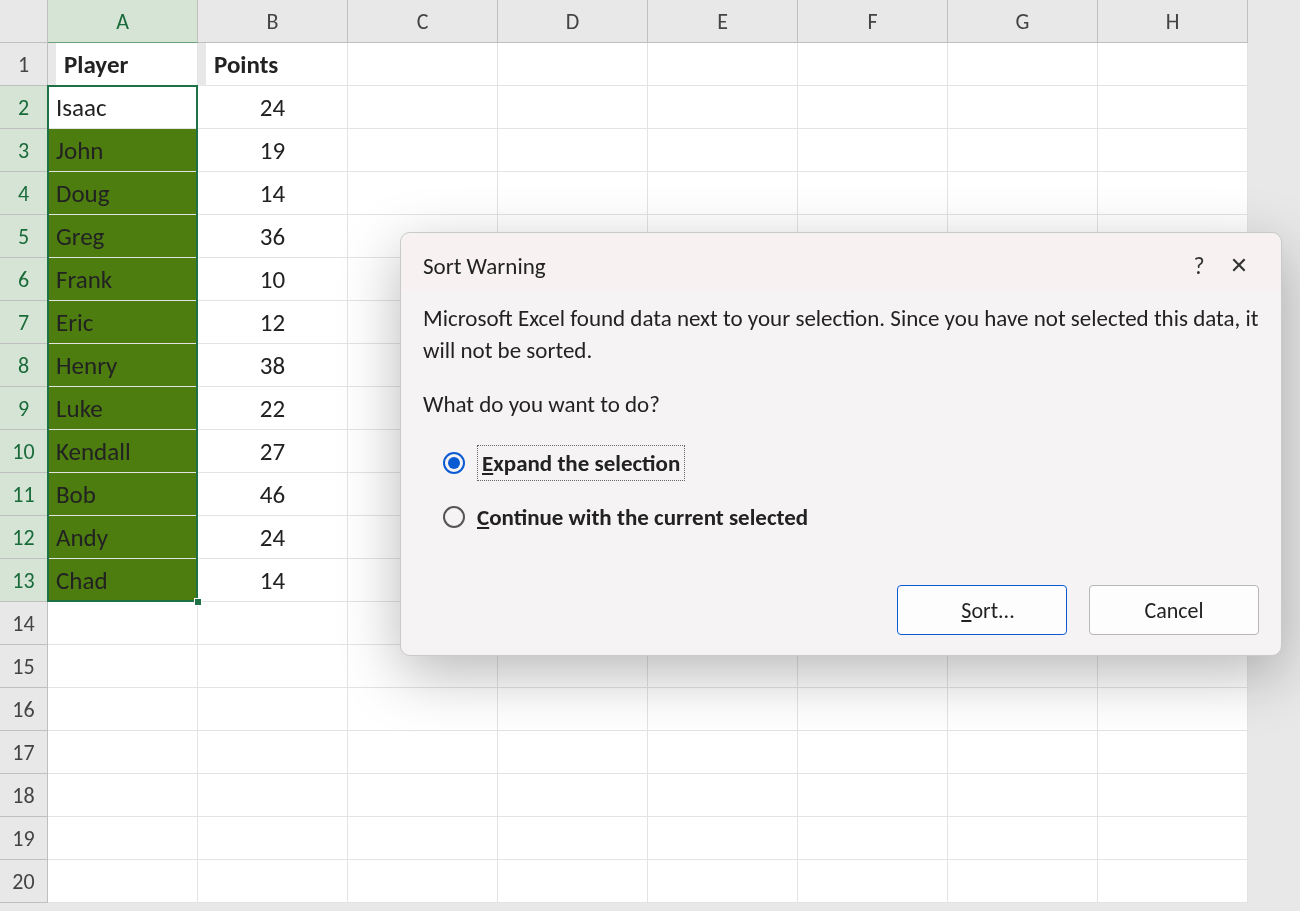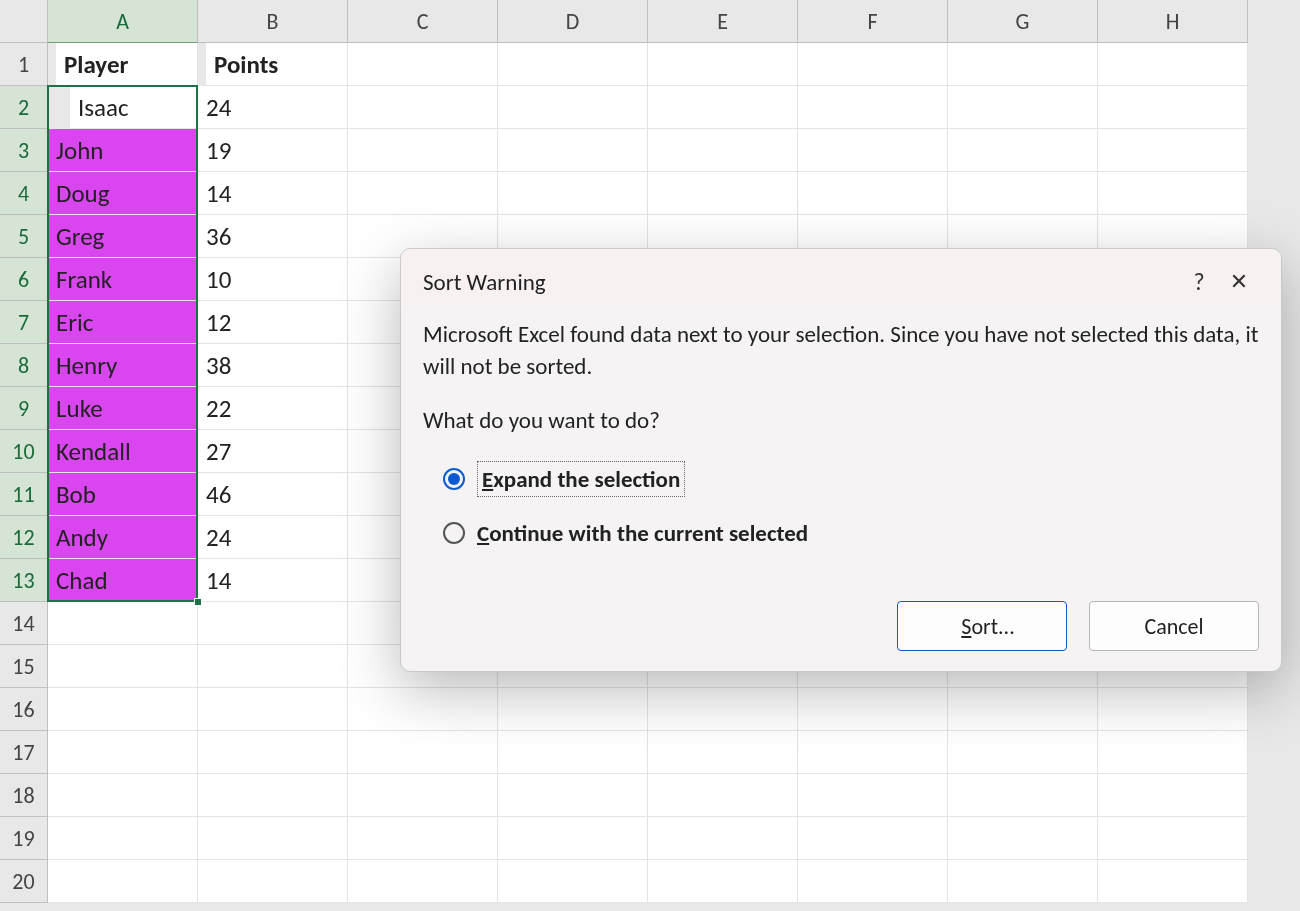--- a/index.html
+++ b/index.html
@@ -50,43 +50,43 @@
     border-right: 1px solid #e3e3e3;
     border-bottom: 1px solid #e3e3e3;
     padding: 0 8px;
     font-size: 25px;
     color: #222;
     line-height: 43px;
     overflow: hidden;
     white-space: nowrap;
   }
   .cell.bold { font-weight: 700; margin-left: 8px; }
-  .cell.right { text-align: left; }
-  .cell.selFill { background: #d946ef; }
-  .cell.active { background:#fff;margin-left:22px; }
+  .cell.right { text-align: center; }
+  .cell.selFill { background: #4d7c0f; }
+  .cell.active { background:#fff; }
 
   
   .selection-border {
     position: absolute;
     border: 2px solid #1e7145;
     pointer-events: none;
   }
   .fill-handle {
     position:absolute;
     width:8px; height:8px;
     background:#1e7145;
     border:1px solid #fff;
     pointer-events:none;
   }
 
   
   .dialog {
     position: absolute;
     left: 400px;
-    top: 248px;
+    top: 232px;
     width: 882px;
     height: 424px;
     background: #f5f3f3;
     border: 1px solid #c9c9c9;
     border-radius: 10px;
     box-shadow: 0 18px 60px rgba(0,0,0,.28);
     font-size: 23px;
     color: #222;
   }
   .dialog-title {

